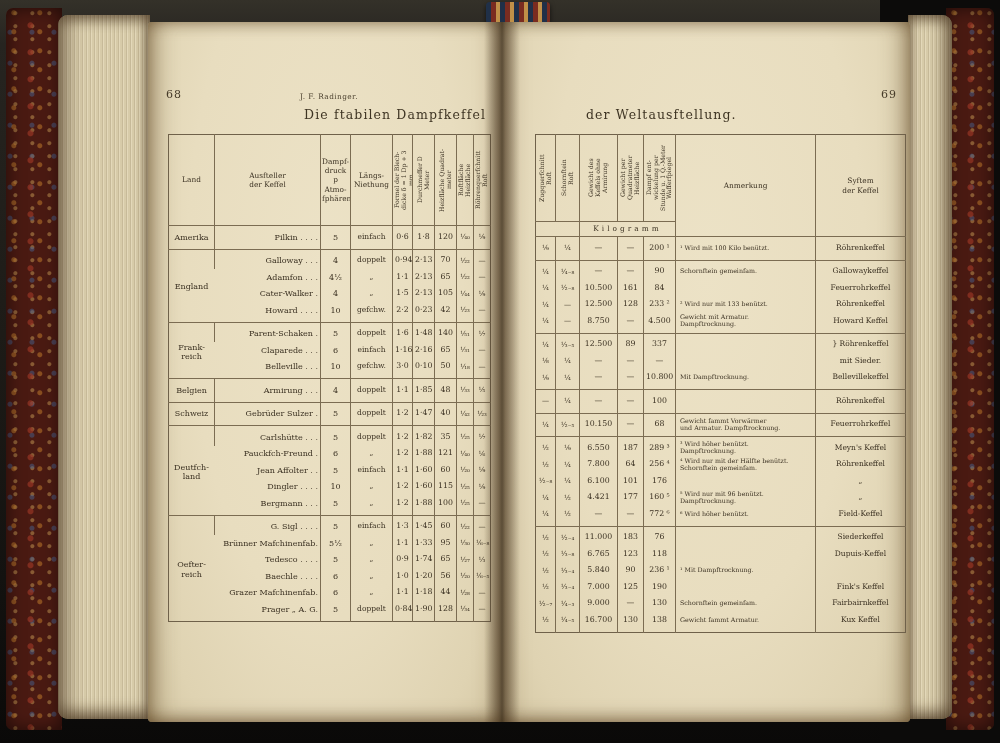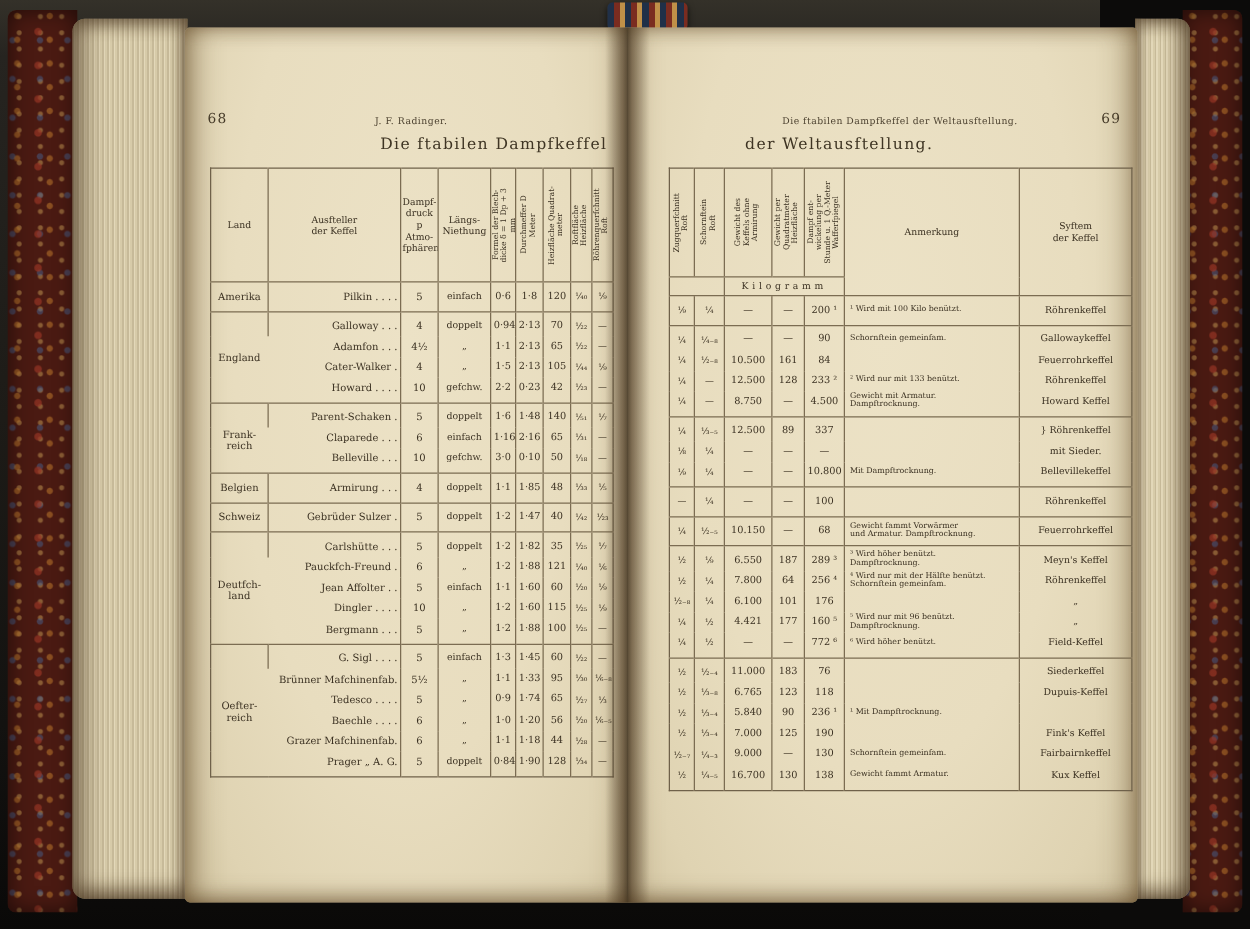--- a/index.html
+++ b/index.html
@@ -39,21 +39,21 @@
     background:linear-gradient(90deg,rgba(70,50,25,0) 0%,rgba(60,42,22,.5) 40%,rgba(45,32,16,.62) 50%,rgba(60,42,22,.45) 60%,rgba(70,50,25,0) 100%);}
   
   .pgnum{position:absolute;top:66px;font-size:11px;letter-spacing:1px;color:#453a28;}
   .pgnum-left{left:18px;}
   .pgnum-right{right:13px;}
   .running{position:absolute;top:70px;text-align:center;font-size:7.4px;letter-spacing:.4px;color:#4d4230;}
   .running-left{left:20px;width:322px;}
   .running-right{left:33px;width:370px;}
   .sectitle{position:absolute;top:85px;font-size:12.5px;letter-spacing:1.1px;color:#3e3423;}
   .sectitle-left{left:20px;width:318px;text-align:right;}
-  .sectitle-right{left:94px;text-align:right;}
+  .sectitle-right{left:84px;text-align:right;}
   .tablewrap{position:absolute;top:112px;}
   #lt{left:20px;width:322px;}
   #rt{left:33px;width:370px;}
   
   table.booktable{border-collapse:collapse;table-layout:fixed;width:100%;color:#3b3122;border:1.2px solid #6f614a;}
   .booktable th,.booktable td{border-left:1px solid #7b6c52;overflow:hidden;}
   .booktable th:first-child,.booktable td:first-child{border-left:none;margin-left:16px;}
   .booktable thead th{border-bottom:1px solid #7b6c52;font-weight:normal;vertical-align:middle;text-align:center;
     white-space:pre-line;font-size:7.4px;line-height:1.25;padding:2px 1px;}
   #lt thead th{height:86px;}
@@ -354,21 +354,20 @@
               <td class="c6">¹⁄₃₄</td>
               <td class="c7">—</td>
             </tr>
           </tbody>
         </table>
       </div>
   </div>
 
   <div class="page page-right">
     <span class="pgnum pgnum-right">69</span>
-    <span class="running running-right">Die ftabilen Dampfkeffel der Weltausftellung.</span>
     <div class="sectitle sectitle-right">der Weltausftellung.</div>
     <div class="tablewrap" id="rt">
         <table class="booktable">
           <colgroup>
             <col class="k0">
             <col class="k1">
             <col class="k2">
             <col class="k3">
             <col class="k4">
             <col class="k5">

